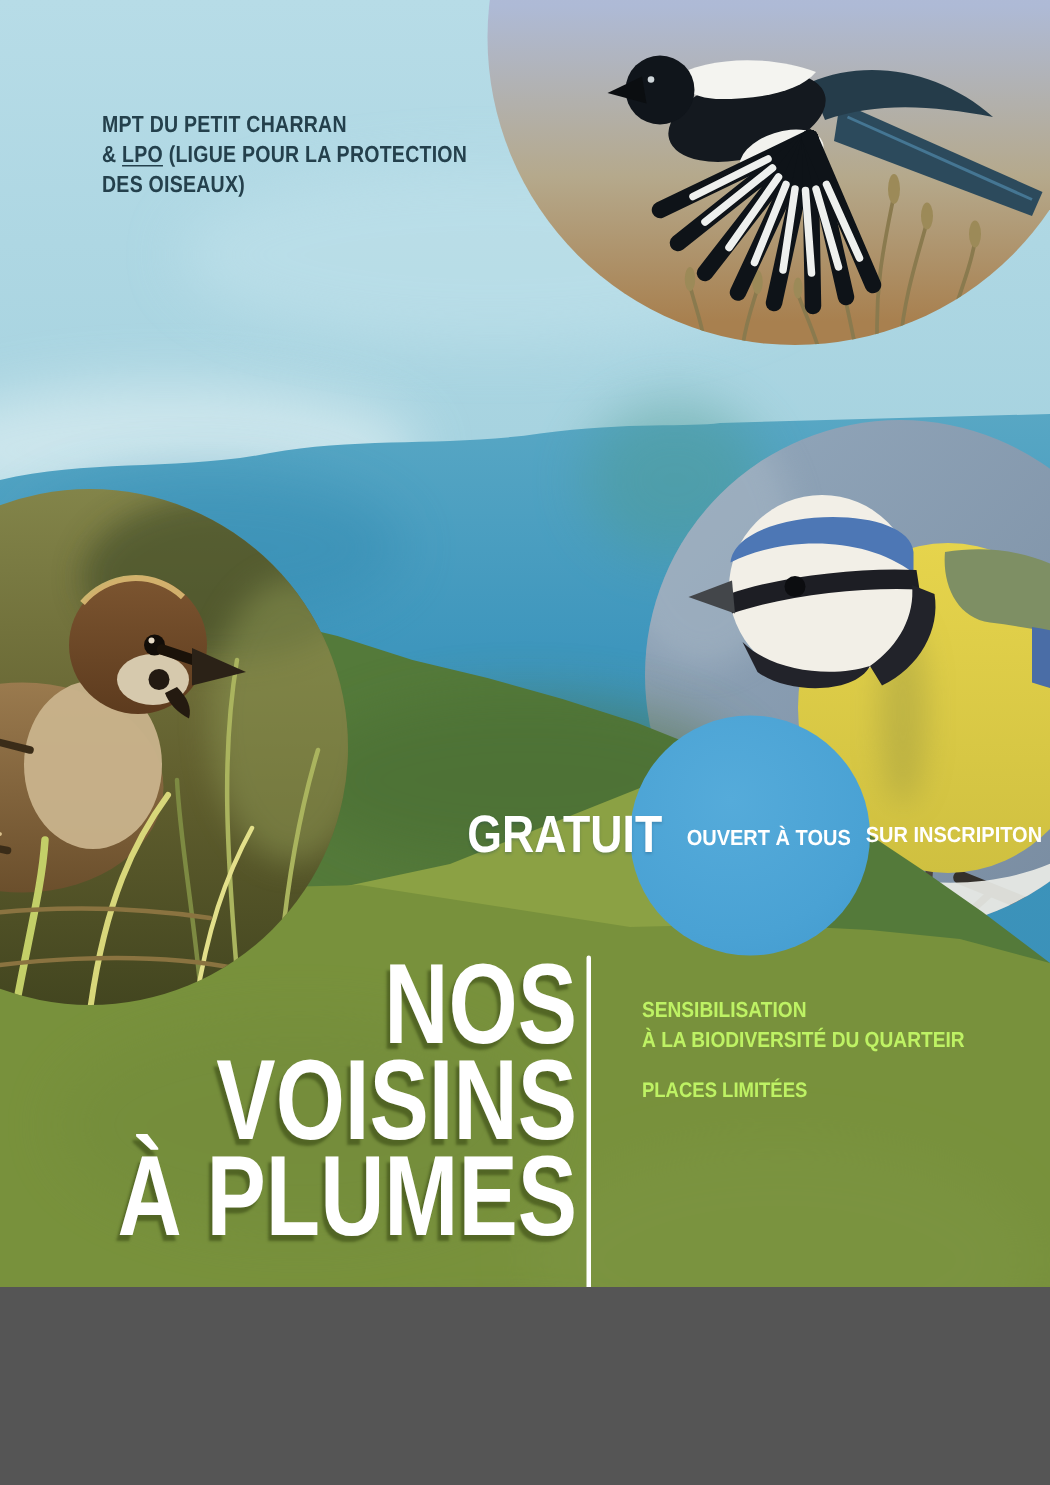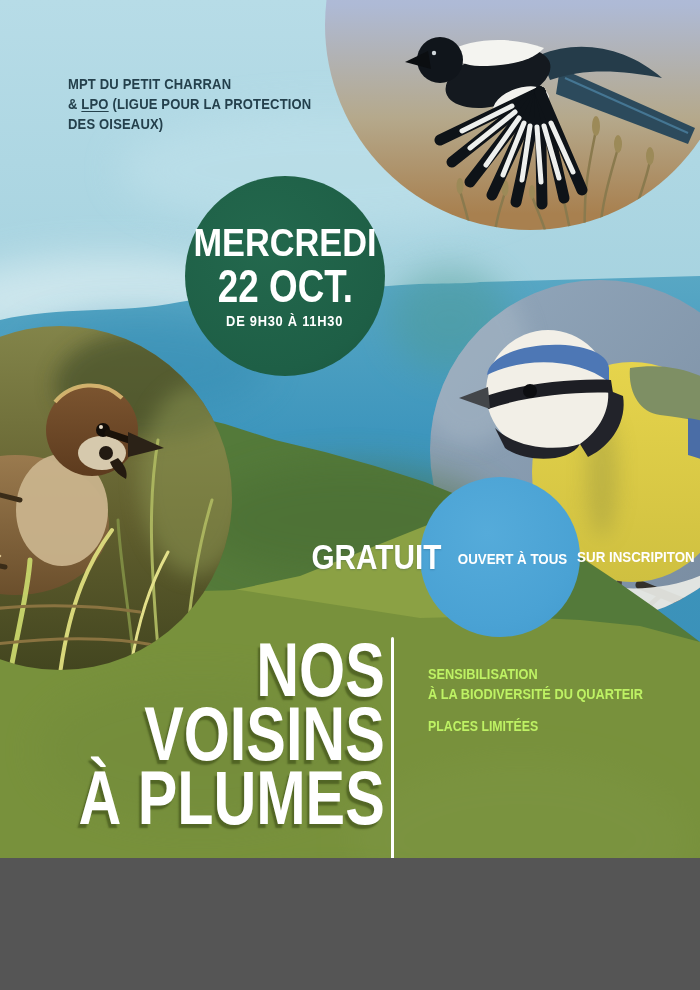--- a/index.html
+++ b/index.html
@@ -263,25 +263,20 @@
       </g>
     </g>
   </svg>
 
   <div class="abs org-block">
     <span class="cond">MPT DU PETIT CHARRAN</span><br>
     <span class="cond"><span>&amp; </span><span class="org-lpo">LPO</span><span> (LIGUE POUR LA PROTECTION</span></span><br>
     <span class="cond">DES OISEAUX)</span>
   </div>
 
-  <div class="abs date-circle">
-    <span class="date-day">MERCREDI</span>
-    <span class="date-num">22 OCT.</span>
-    <span class="date-time">DE 9H30 À 11H30</span>
-  </div>
 
   <div class="abs free-circle">
     <span class="free-title">GRATUIT</span>
     <span class="free-line first">OUVERT À TOUS</span>
     <span class="free-line">SUR INSCRIPITON</span>
   </div>
 
   <div class="abs main-title">
     <span class="title-line">NOS</span>
     <span class="title-line">VOISINS</span>

